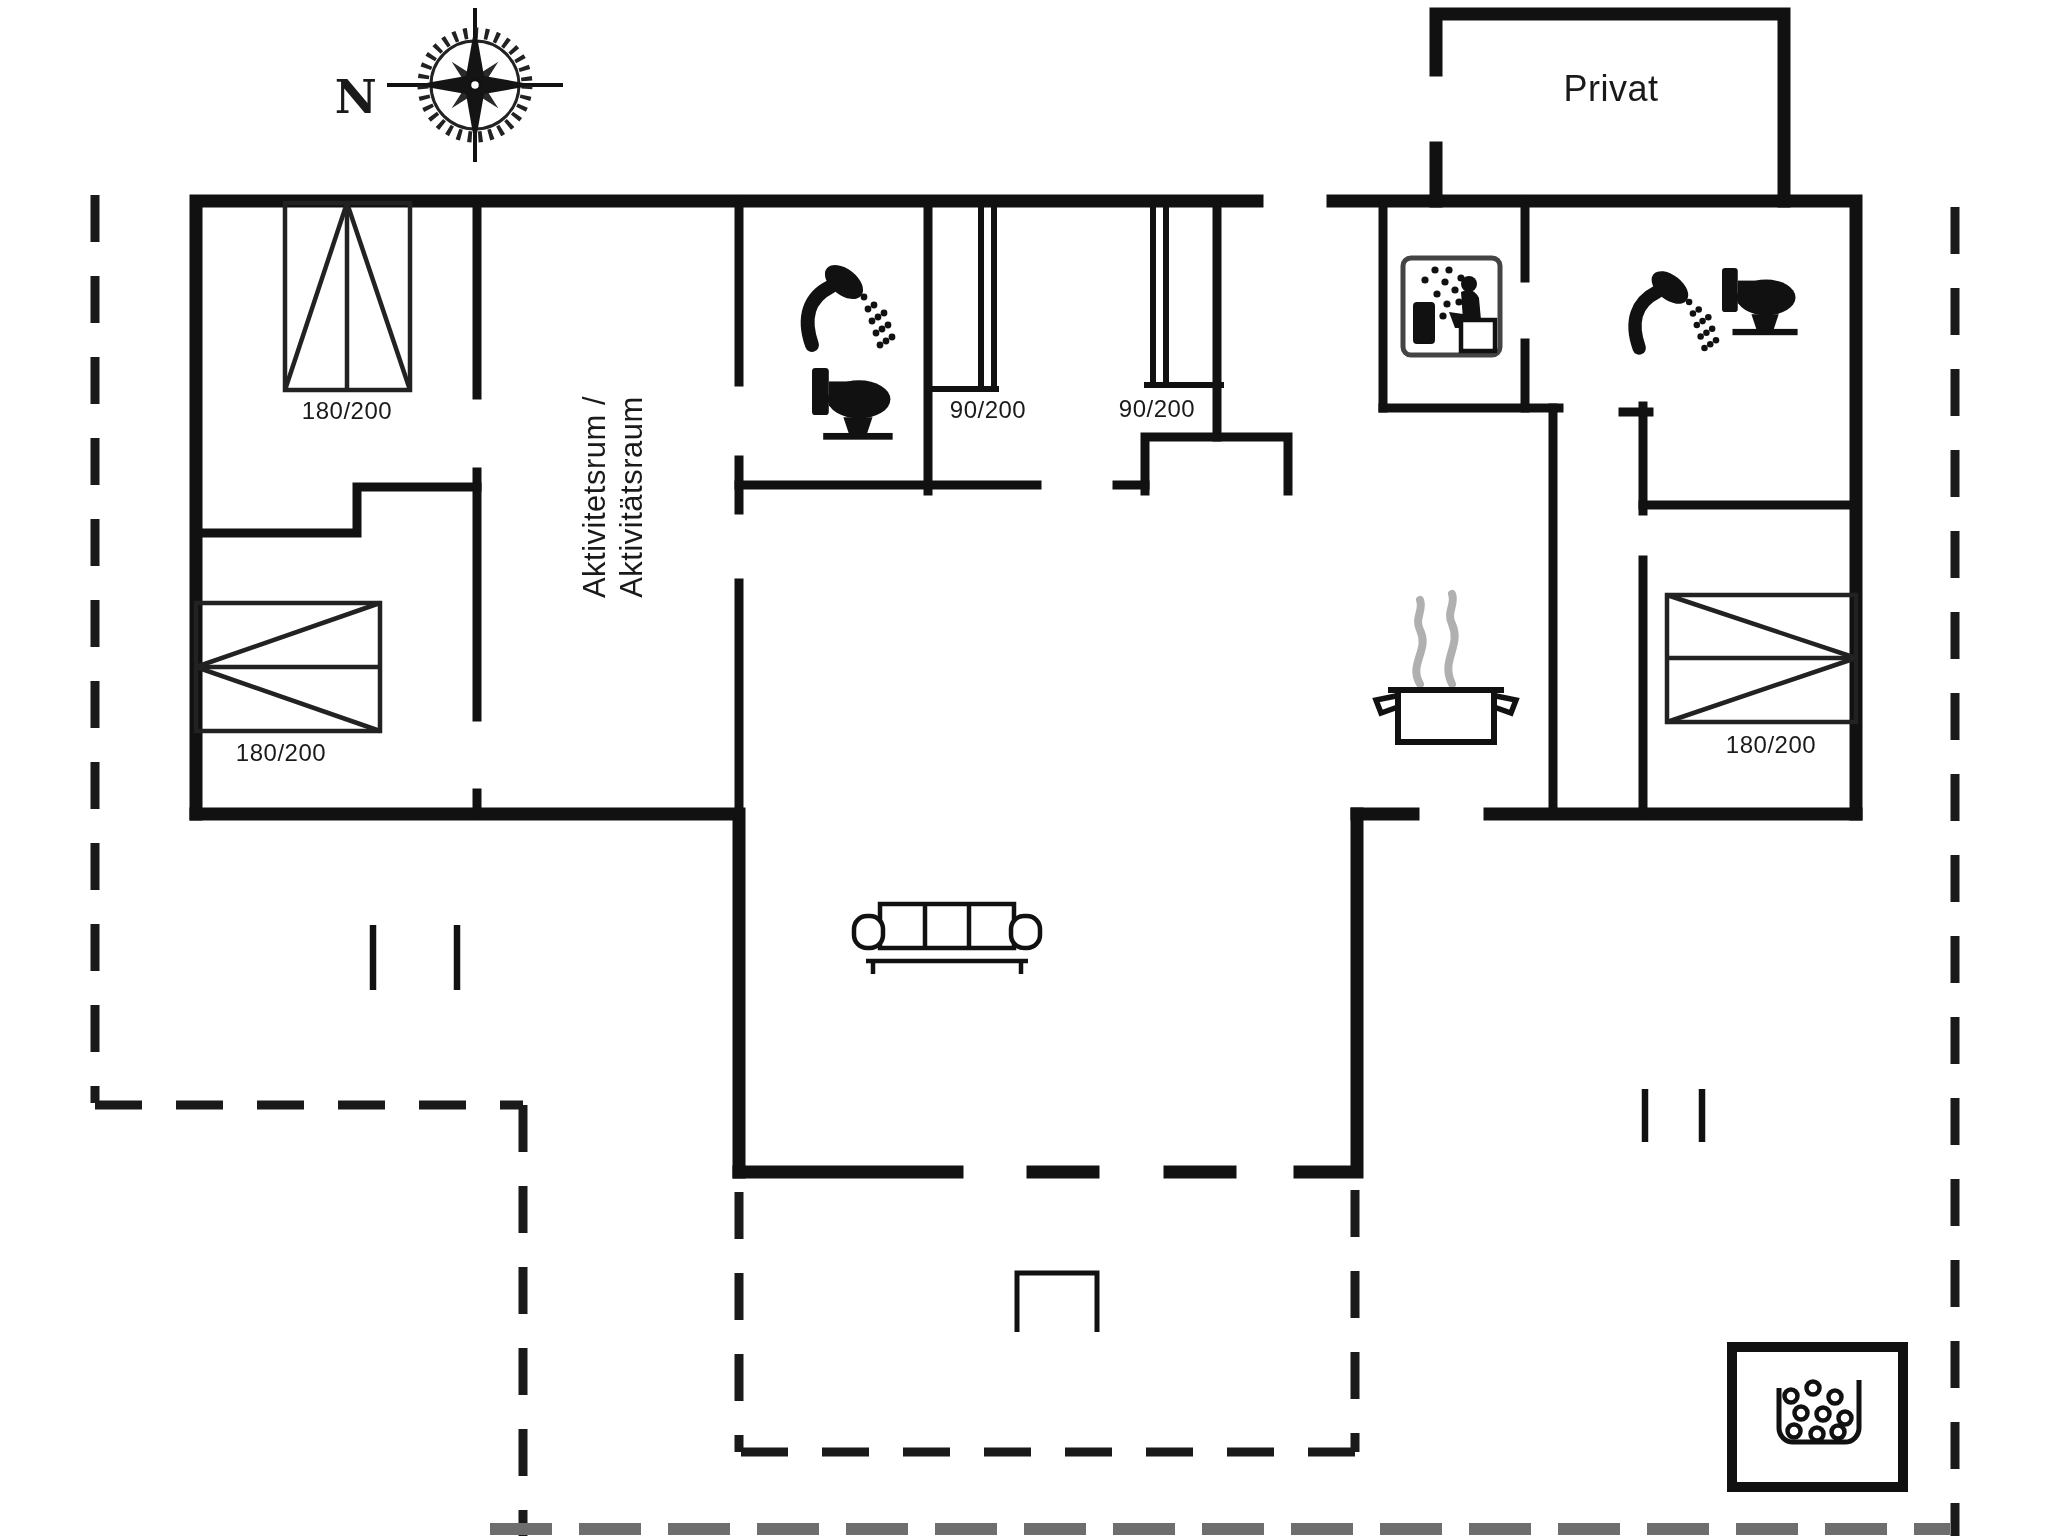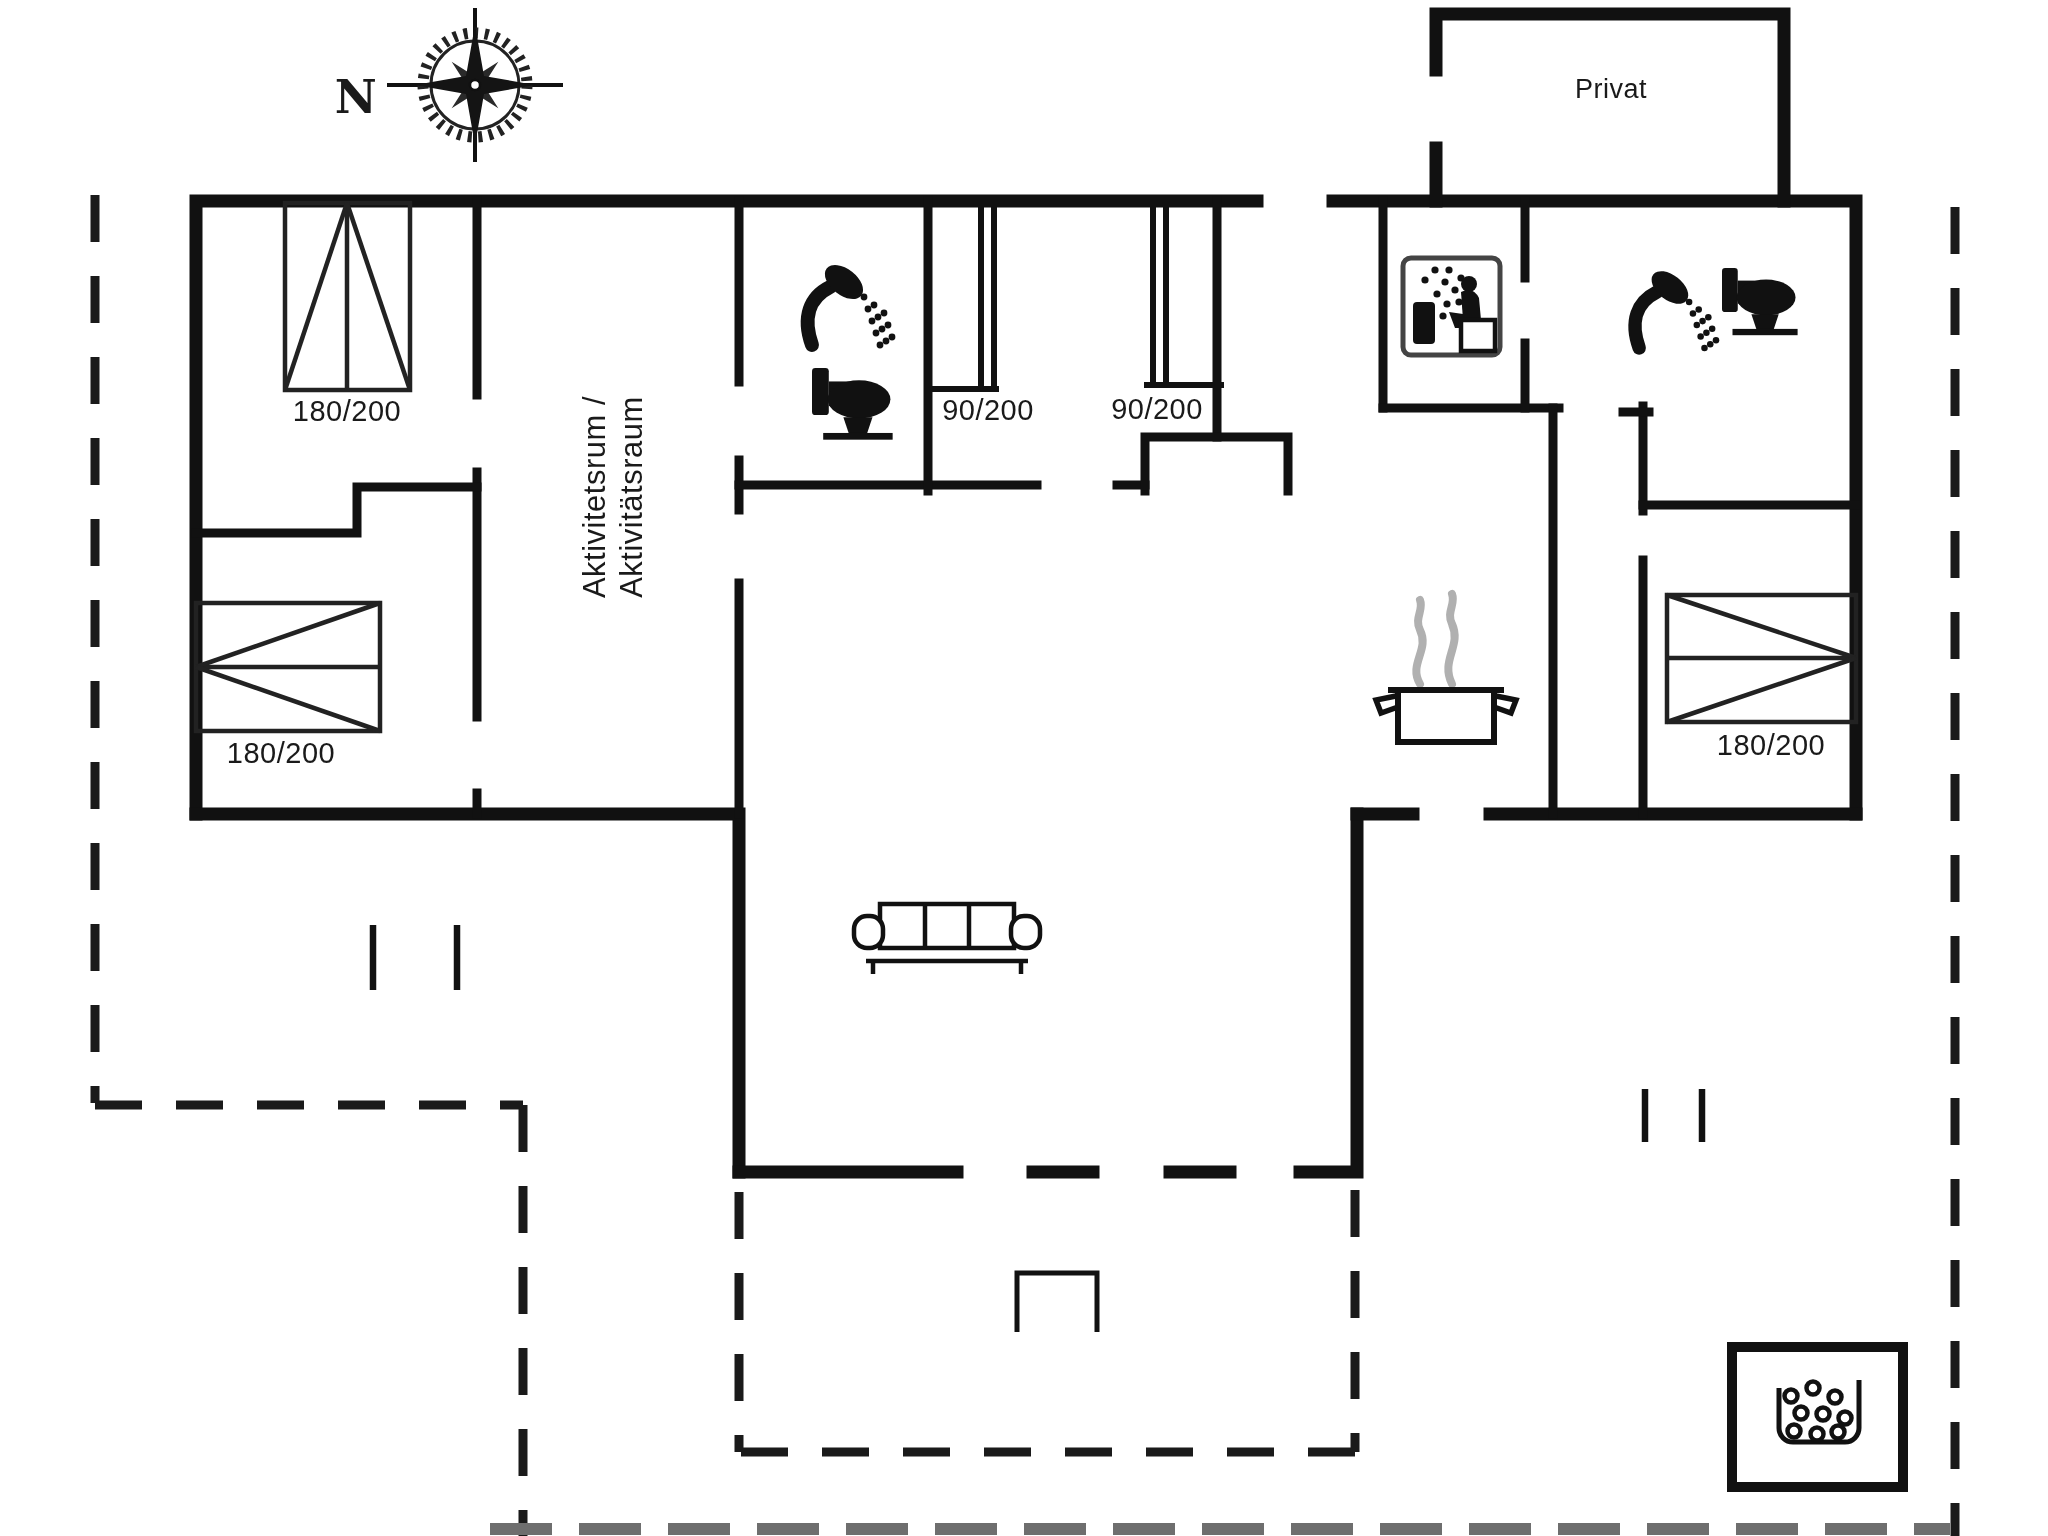--- a/index.html
+++ b/index.html
@@ -1,21 +1,21 @@
 <!DOCTYPE html>
 <html><head>
 <meta charset="utf-8">
 <style>
   html,body{margin:0;padding:0;background:#fff;}
   #plan{position:relative;width:2048px;height:1536px;background:#ffffff;overflow:hidden;
         font-family:"Liberation Sans",sans-serif;color:#1a1a1a;}
   #plan svg{position:absolute;left:0;top:0;}
-  .lbl{position:absolute;transform:translate(-50%,-50%);font-size:29px;color:#1a1a1a;
+  .lbl{position:absolute;transform:translate(-50%,-50%);font-size:24px;color:#1a1a1a;
        white-space:nowrap;letter-spacing:0.5px;}
-  .lbl-privat{font-size:27px;}
+  .lbl-privat{font-size:36px;}
   .lbl-n{font-family:"DejaVu Serif",serif;font-size:46px;font-weight:600;}
   .lbl-activity{font-size:31px;line-height:1.2;text-align:center;
                 transform:translate(-50%,-50%) rotate(-90deg);}
 </style>
 </head>
 <body>
 
 <div id="plan">
 
 <svg width="2048" height="1536" viewBox="0 0 2048 1536">

